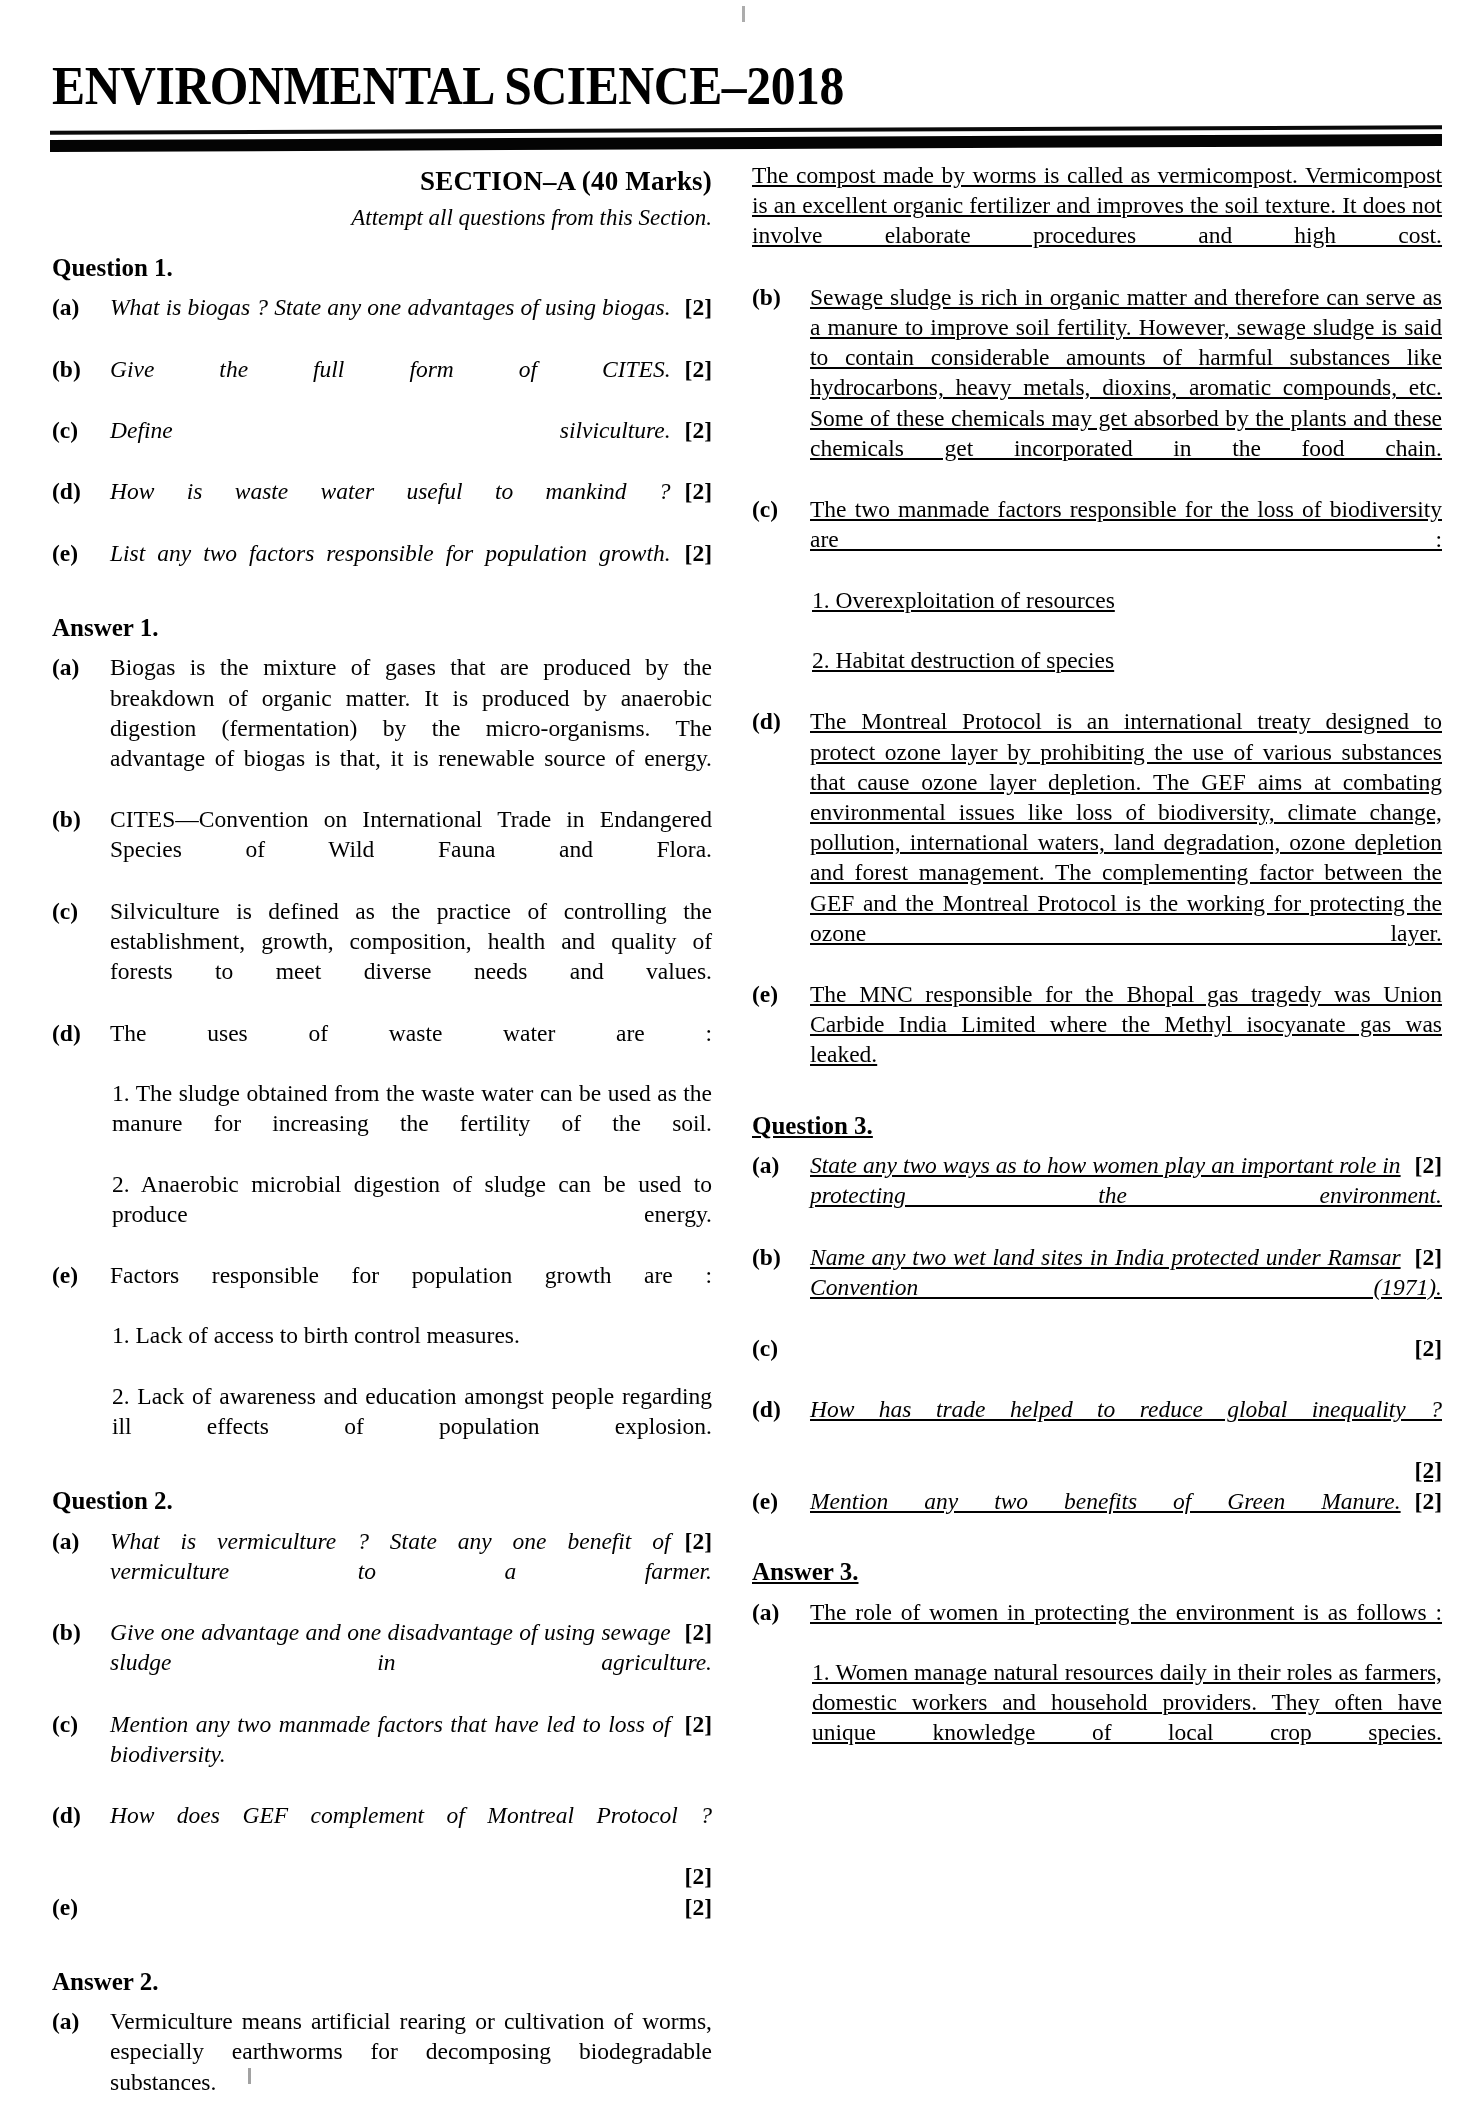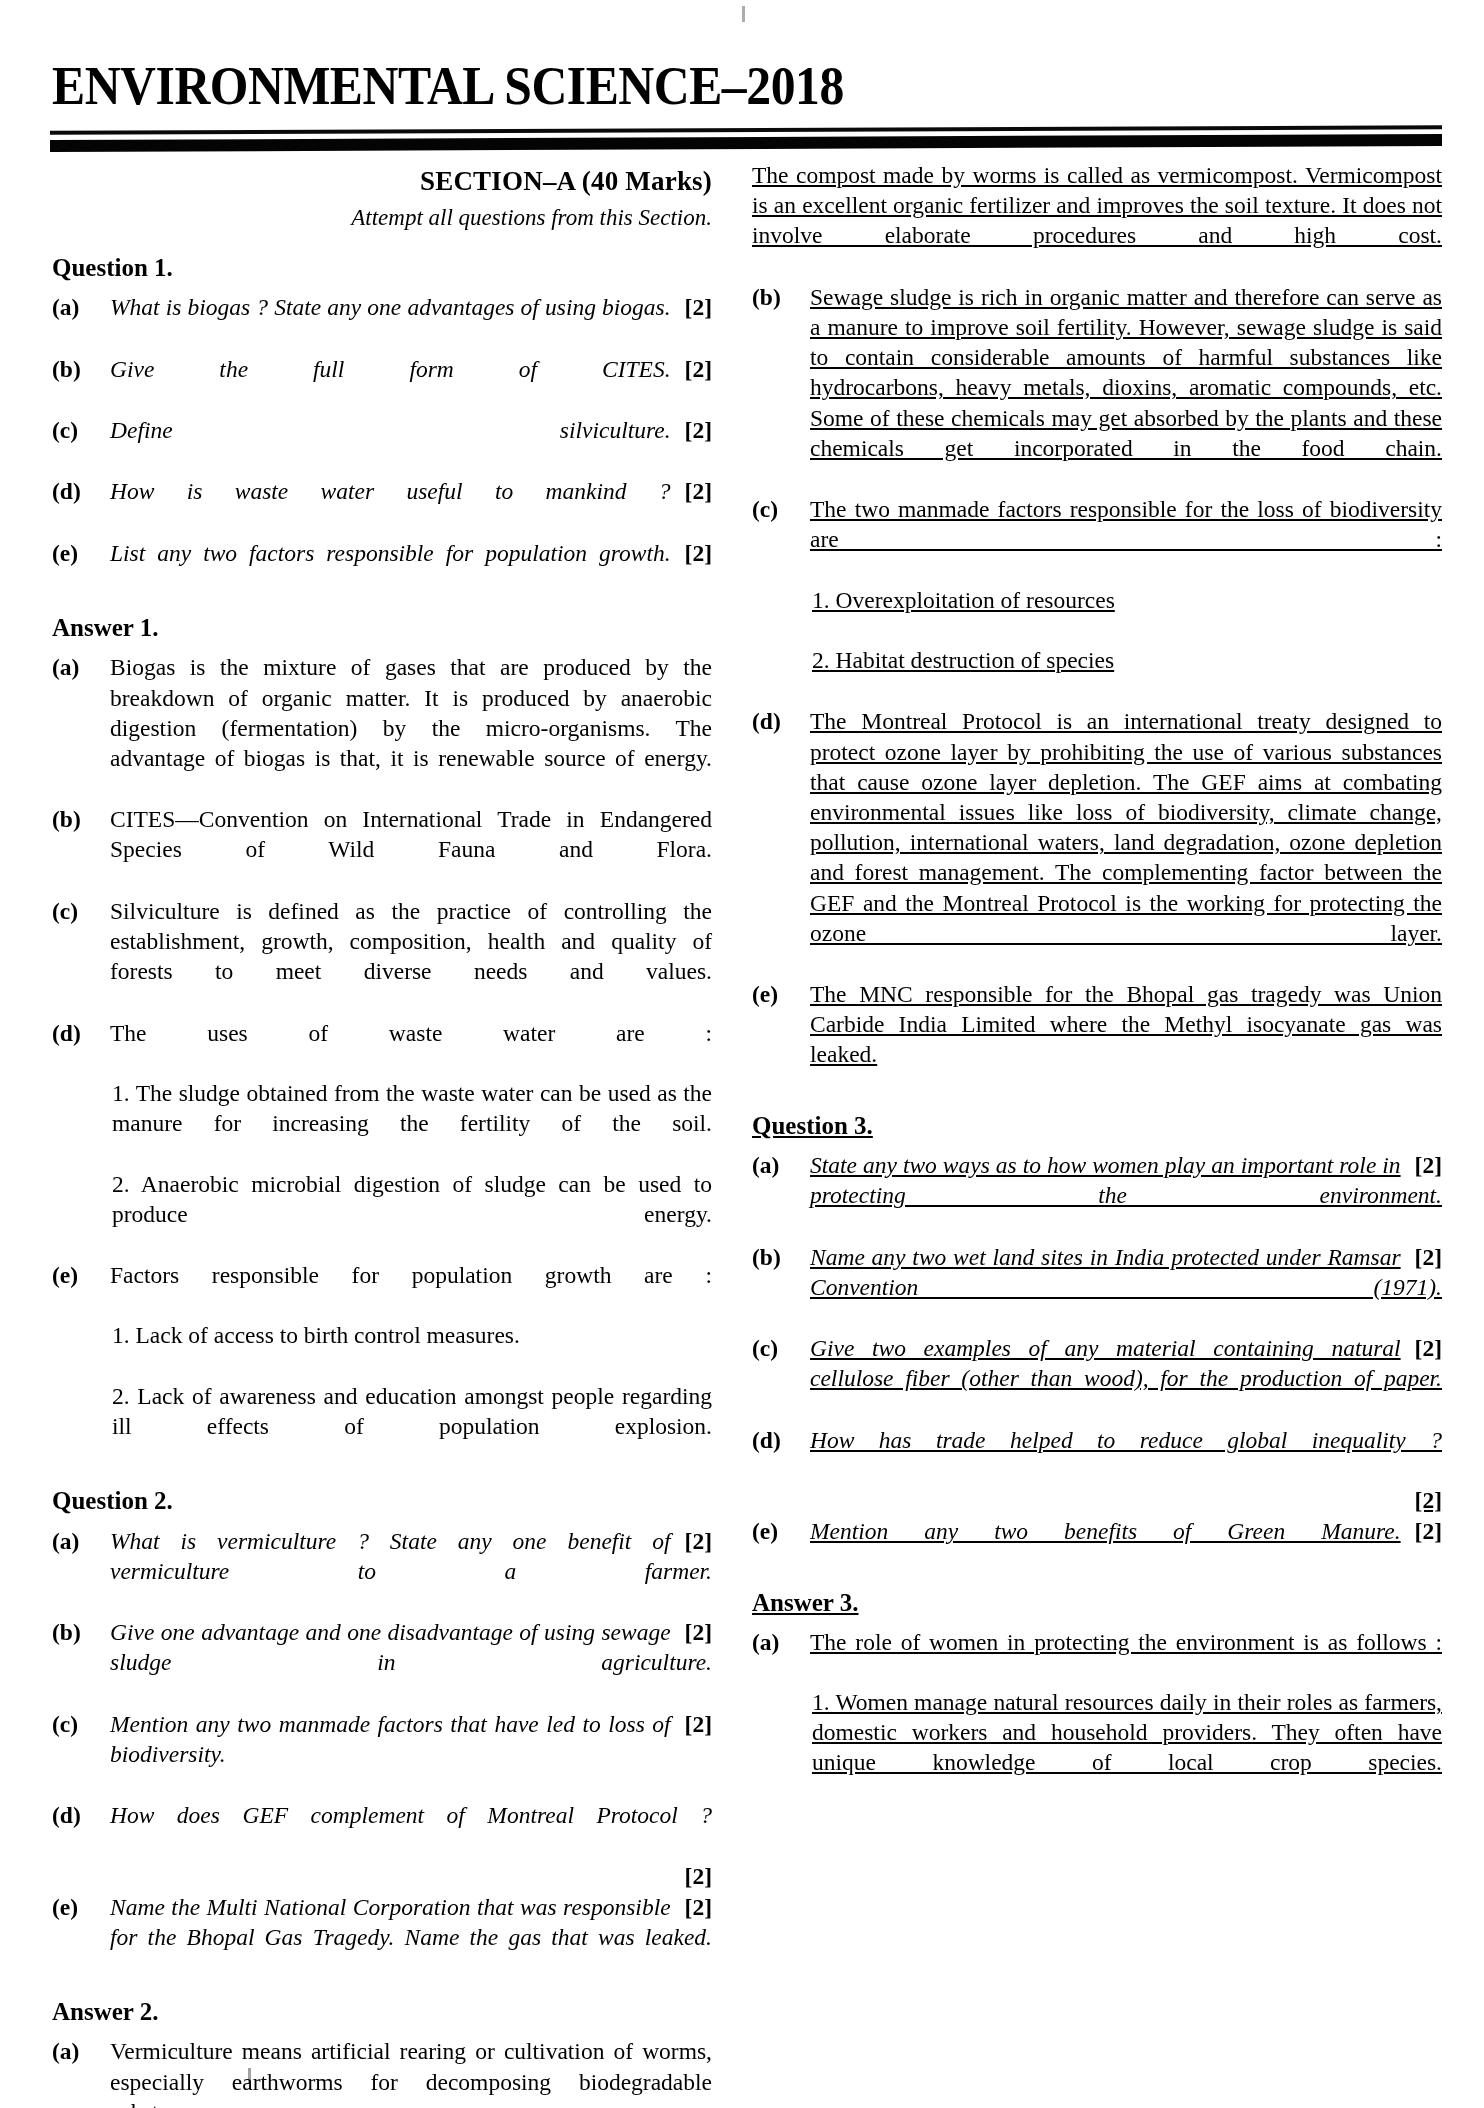--- a/index.html
+++ b/index.html
@@ -196,21 +196,21 @@
         <span class="lbl">(c)</span>
         <div class="body"><span class="marks">[2]</span><span>Mention any two manmade factors that have led to loss of biodiversity.</span></div>
       </div>
       <div class="item q">
         <span class="lbl">(d)</span>
         <div class="body nowrapjust">How does GEF complement of Montreal Protocol ?</div>
         <div class="marks-line">[2]</div>
       </div>
       <div class="item q">
         <span class="lbl">(e)</span>
-        <div class="body"><span class="marks">[2]</span><span>Name the Multi National Corporation that was responsible for the Bhopal Gas Tragedy. Name the gas that was leaked.</span></div>
+        <div class="body"><span class="marks">[2]</span></div>
       </div>
 
       <div class="qhead">Answer 2.</div>
       <div class="item">
         <span class="lbl">(a)</span>
         <div class="body">Vermiculture means artificial rearing or cultivation of worms, especially earthworms for decomposing biodegradable substances.</div>
       </div>
 
     </div>
 
@@ -245,21 +245,21 @@
       <div class="item q">
         <span class="lbl">(a)</span>
         <div class="body"><span class="marks">[2]</span><span>State any two ways as to how women play an important role in protecting the environment.</span></div>
       </div>
       <div class="item q">
         <span class="lbl">(b)</span>
         <div class="body"><span class="marks">[2]</span><span>Name any two wet land sites in India protected under Ramsar Convention (1971).</span></div>
       </div>
       <div class="item q">
         <span class="lbl">(c)</span>
-        <div class="body"><span class="marks">[2]</span><span>Give two examples of any material containing natural cellulose fiber (other than wood), for the production of paper.</span></div>
+        <div class="body"><span class="marks">[2]</span></div>
       </div>
       <div class="item q">
         <span class="lbl">(d)</span>
         <div class="body nowrapjust">How has trade helped to reduce global inequality ?</div>
         <div class="marks-line">[2]</div>
       </div>
       <div class="item q">
         <span class="lbl">(e)</span>
         <div class="body nowrapjust"><span class="marks">[2]</span><span>Mention any two benefits of Green Manure.</span></div>
       </div>

